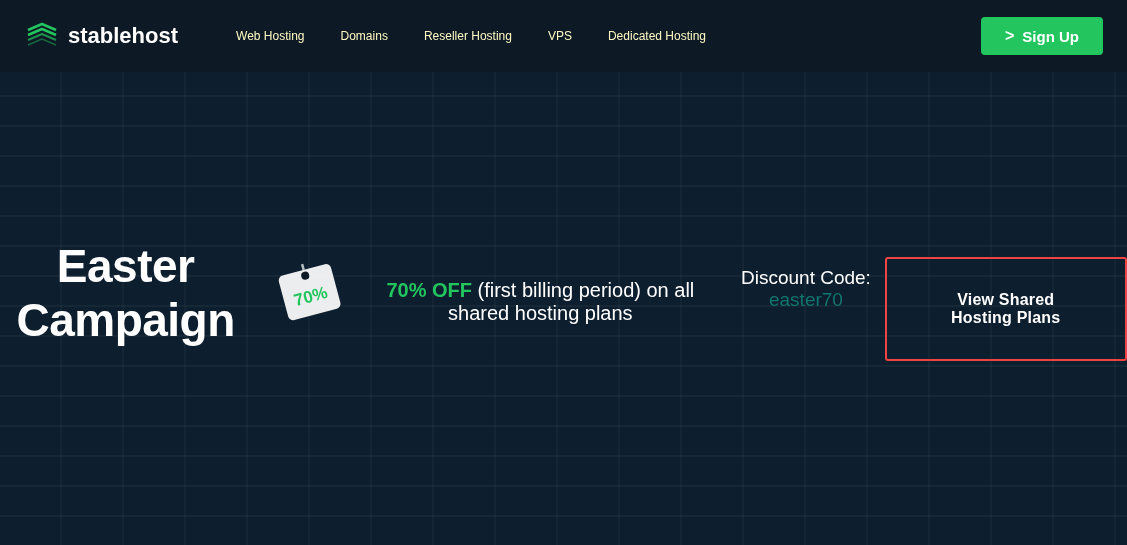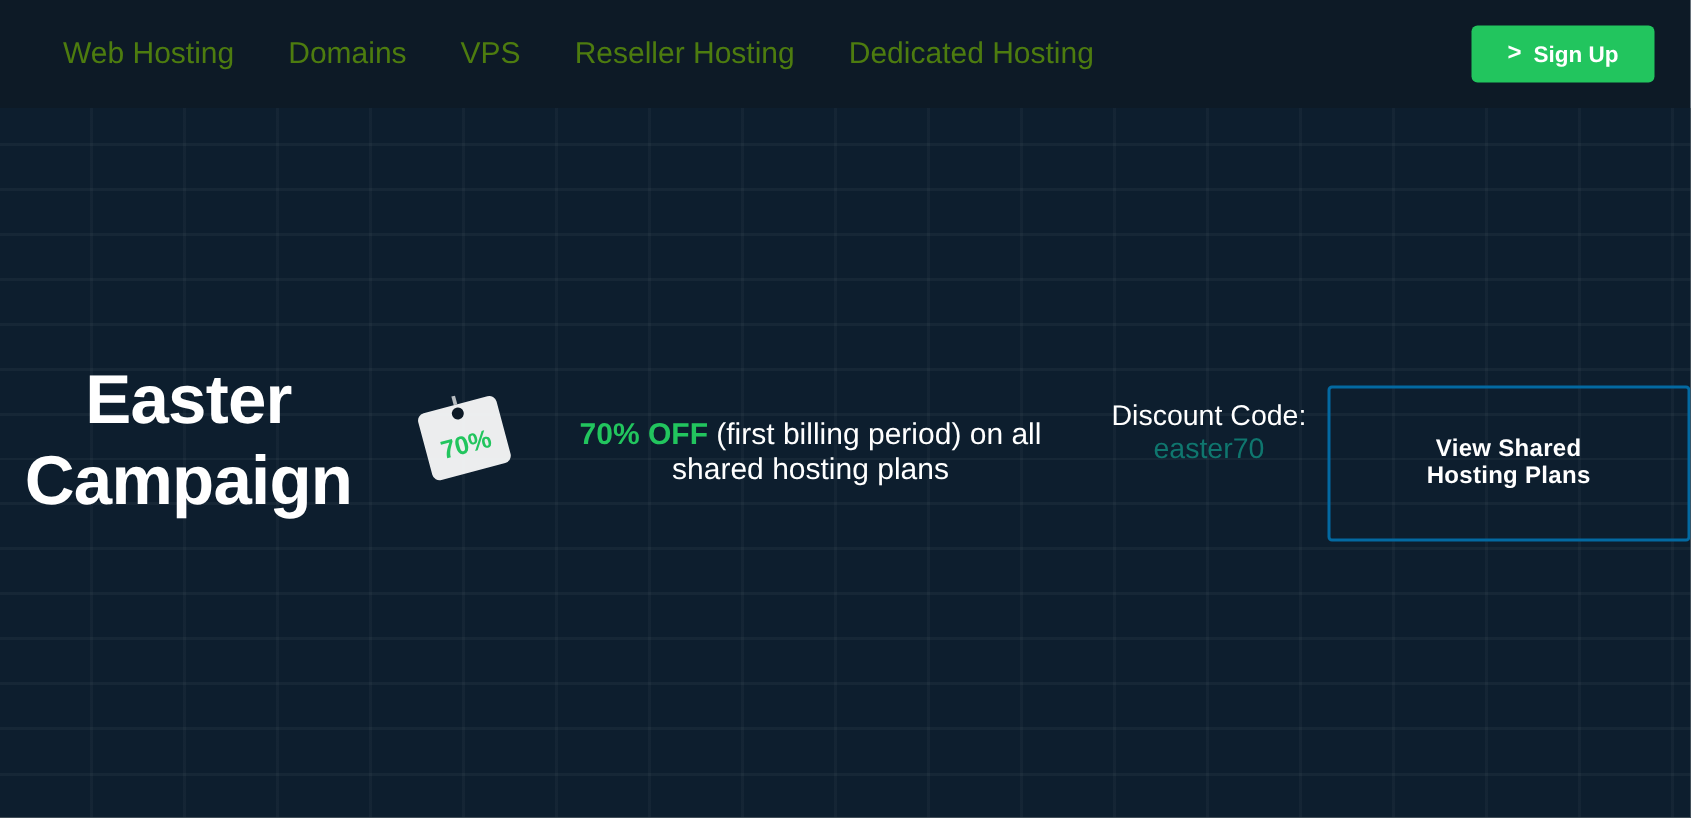--- a/index.html
+++ b/index.html
@@ -47,23 +47,23 @@
     }
 
     .nav-links {
       display: flex;
       align-items: center;
       gap: 0;
       flex: 1;
     }
 
     .nav-link {
-      color: #4d7c0f;
+      color: #fef9c3;
       text-decoration: none;
-      font-size: 20px;
+      font-size: 12px;
       padding: 0 18px;
       height: 72px;
       display: flex;
       align-items: center;
       transition: color .2s;
       white-space: nowrap;
     }
 
     .btn-signup {
       background: #22c55e;
@@ -197,36 +197,49 @@
       color: #0f766e;
       font-weight: 400;
     }
 
     .btn-view-plans {
       background: transparent;
       color: #fff;
       font-size: 16px;
       font-weight: 600;
       padding: 32px 40px;
-      border: 2px solid #0369a1;
+      border: 2px solid #ef4444;
       border-radius: 3px;
       cursor: pointer;
       letter-spacing: 0.2px;
     }
   </style>
 </head>
 <body>
 
 <nav>
+  <a class="logo-wrap" href="#">
+    <svg class="logo-icon" viewBox="0 0 36 36" fill="none" xmlns="http://www.w3.org/2000/svg">
+      <rect width="36" height="36" rx="4" fill="transparent"></rect>
+
+      <polyline points="4,12 18,6 32,12" stroke="#22c55e" stroke-width="2.5" fill="none" stroke-linejoin="round"></polyline>
+      <polyline points="4,17 18,11 32,17" stroke="#22c55e" stroke-width="2.5" fill="none" stroke-linejoin="round"></polyline>
+      <polyline points="4,22 18,16 32,22" stroke="#22c55e" stroke-width="2" fill="none" stroke-linejoin="round" opacity="0.7"></polyline>
+      <polyline points="4,27 18,21 32,27" stroke="#22c55e" stroke-width="1.5" fill="none" stroke-linejoin="round" opacity="0.45"></polyline>
+    </svg>
+    <span class="logo-text">
+      <span>stable</span><span>host</span>
+    </span>
+  </a>
 
   <div class="nav-links">
     <a class="nav-link" href="#">Web Hosting</a>
     <a class="nav-link" href="#">Domains</a>
+    <a class="nav-link" href="#">Reseller Hosting</a>
     <a class="nav-link" href="#">VPS</a>
-    <a class="nav-link" href="#">Reseller Hosting</a>
     <a class="nav-link" href="#">Dedicated Hosting</a>
   </div>
 
   <button class="btn-signup">
     <span class="btn-signup-arrow">&gt;</span>
     <span>Sign Up</span>
   </button>
 </nav>
 
 <section class="hero">

